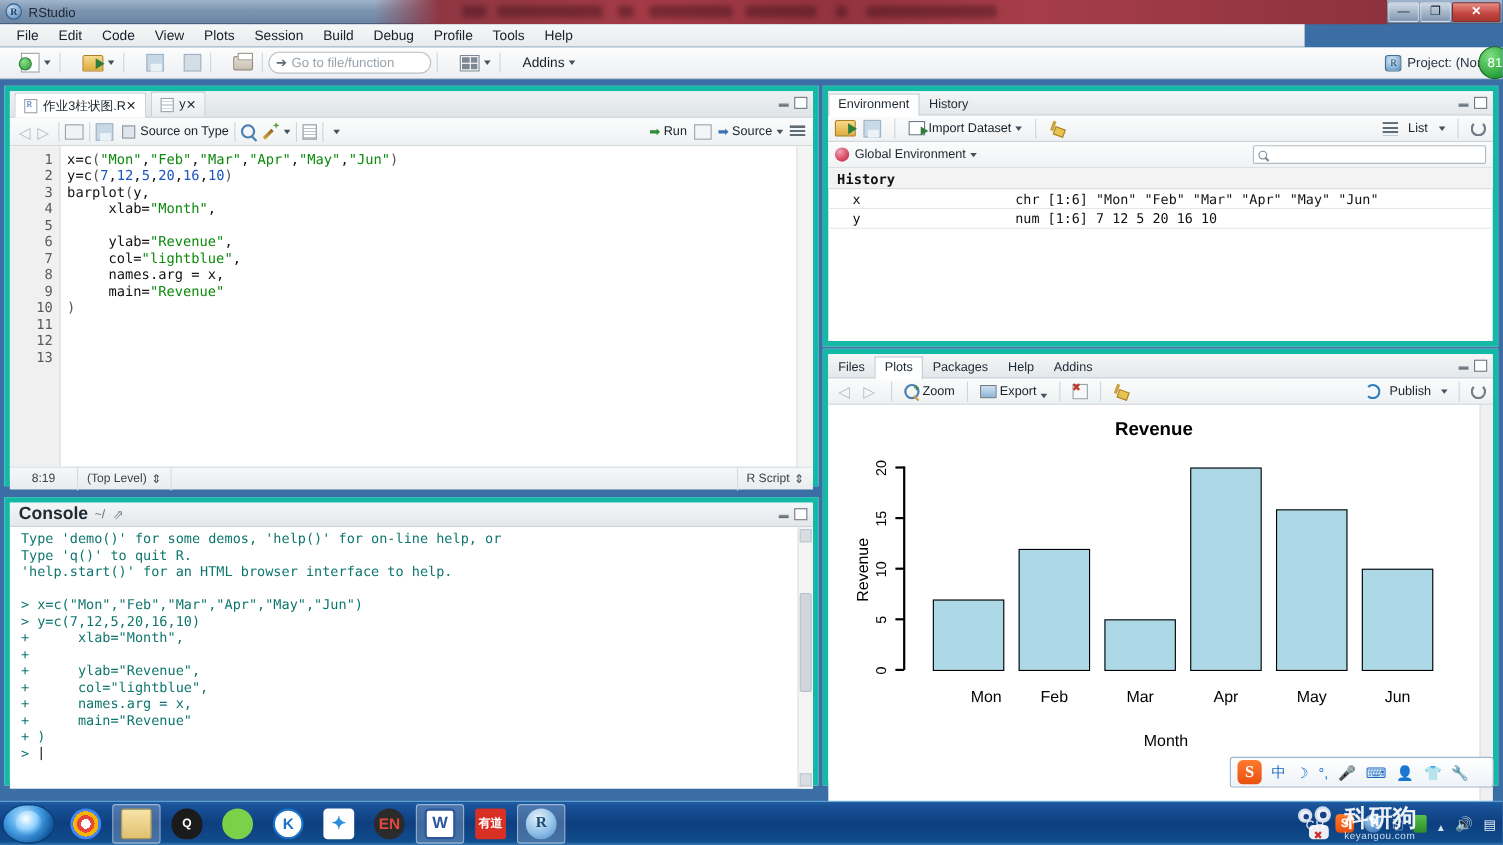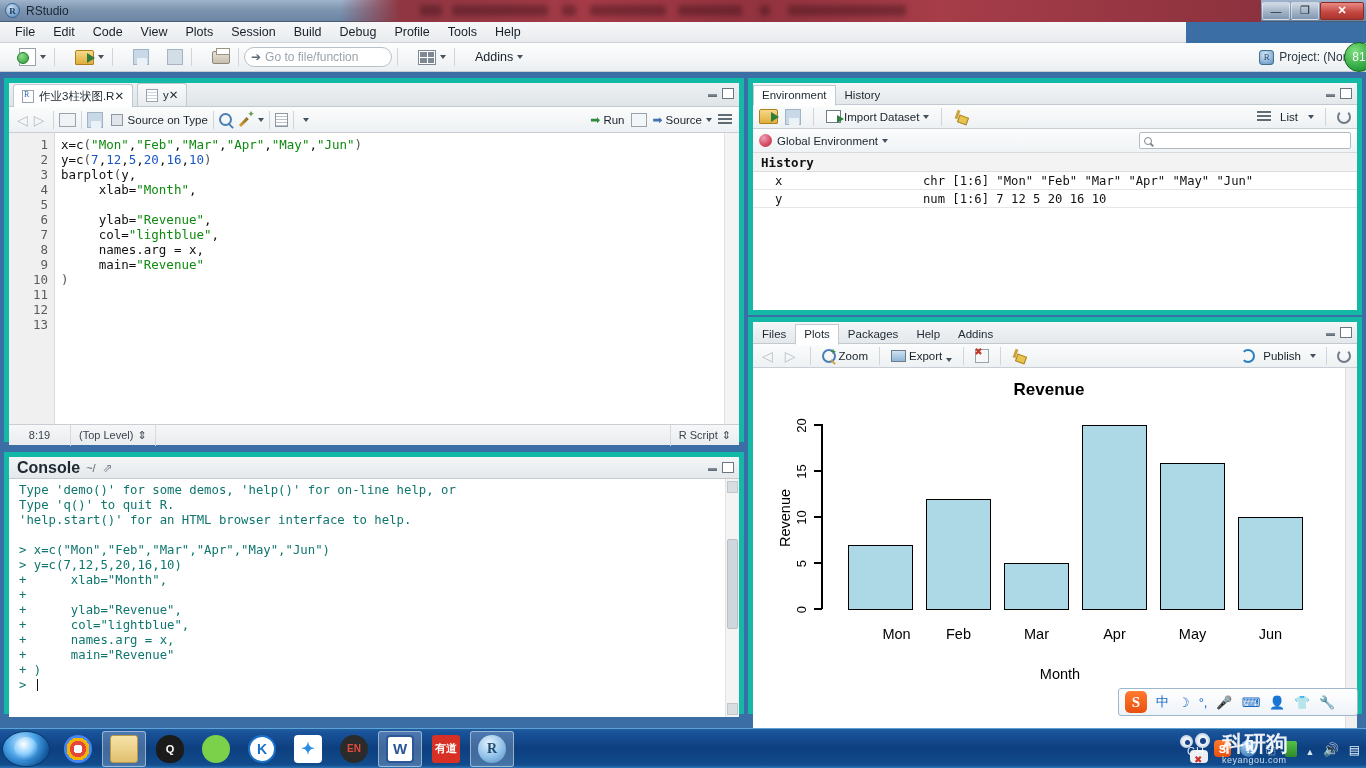--- a/index.html
+++ b/index.html
@@ -682,21 +682,21 @@
       <div class="tbi">
         <div class="gi" style="background:#7bd24a;border-radius:50%"></div>
       </div>
       <div class="tbi">
         <div class="gi" style="background:#fff;color:#1a72c8;border:2px solid #1a72c8;border-radius:50%">K</div>
       </div>
       <div class="tbi">
         <div class="gi" style="background:#fff;color:#2a8fe0;font-size:16px">✦</div>
       </div>
       <div class="tbi">
-        <div class="gi" style="background:#2b2b2b;border-radius:50%;color:#e04a3c;font-size:10px">EN</div>
+        <div class="gi" style="background:#2b2b2b;border-radius:50%;color:#e04a3c;font-size:14px">EN</div>
       </div>
       <div class="tbi active">
         <div class="gi" style="background:#fff;color:#2b579a;border:2px solid #2b579a;font-size:15px">W</div>
       </div>
       <div class="tbi">
         <div class="gi" style="background:#d93025;color:#fff;font-size:11px;border-radius:3px">有道</div>
       </div>
       <div class="tbi active">
         <div class="gi" style="background:radial-gradient(circle at 40% 30%,#e6f2fb,#8fc0e8 55%,#4f87bd);color:#1d4c72;border-radius:50%;font-family:'Liberation Serif',serif;font-size:14px">R</div>
       </div>

